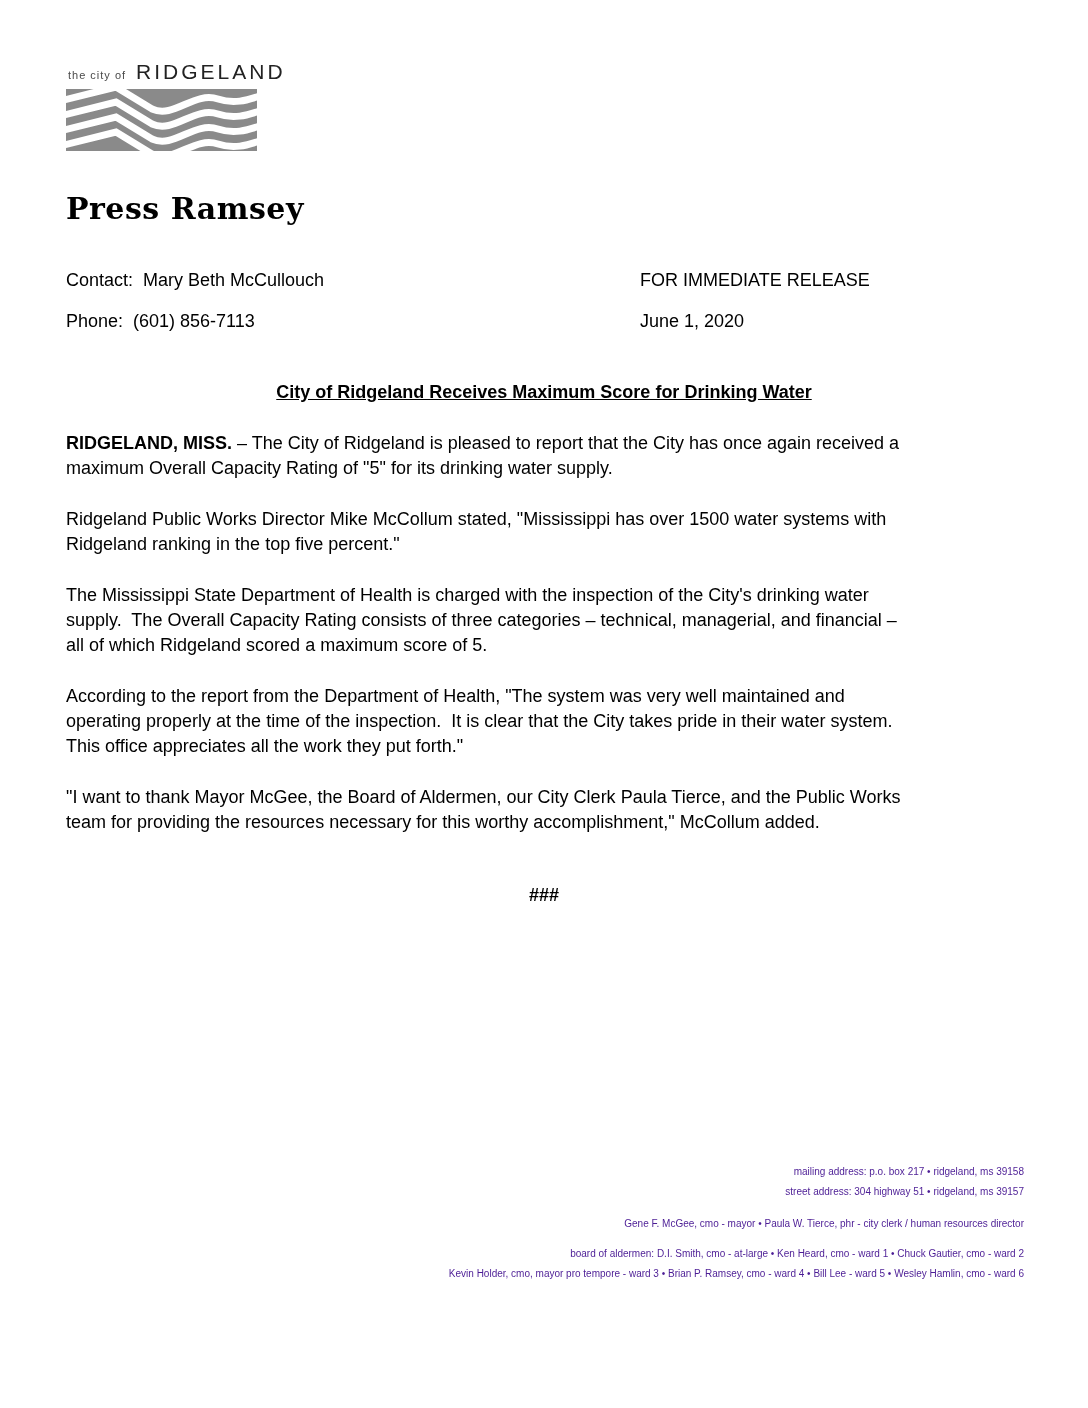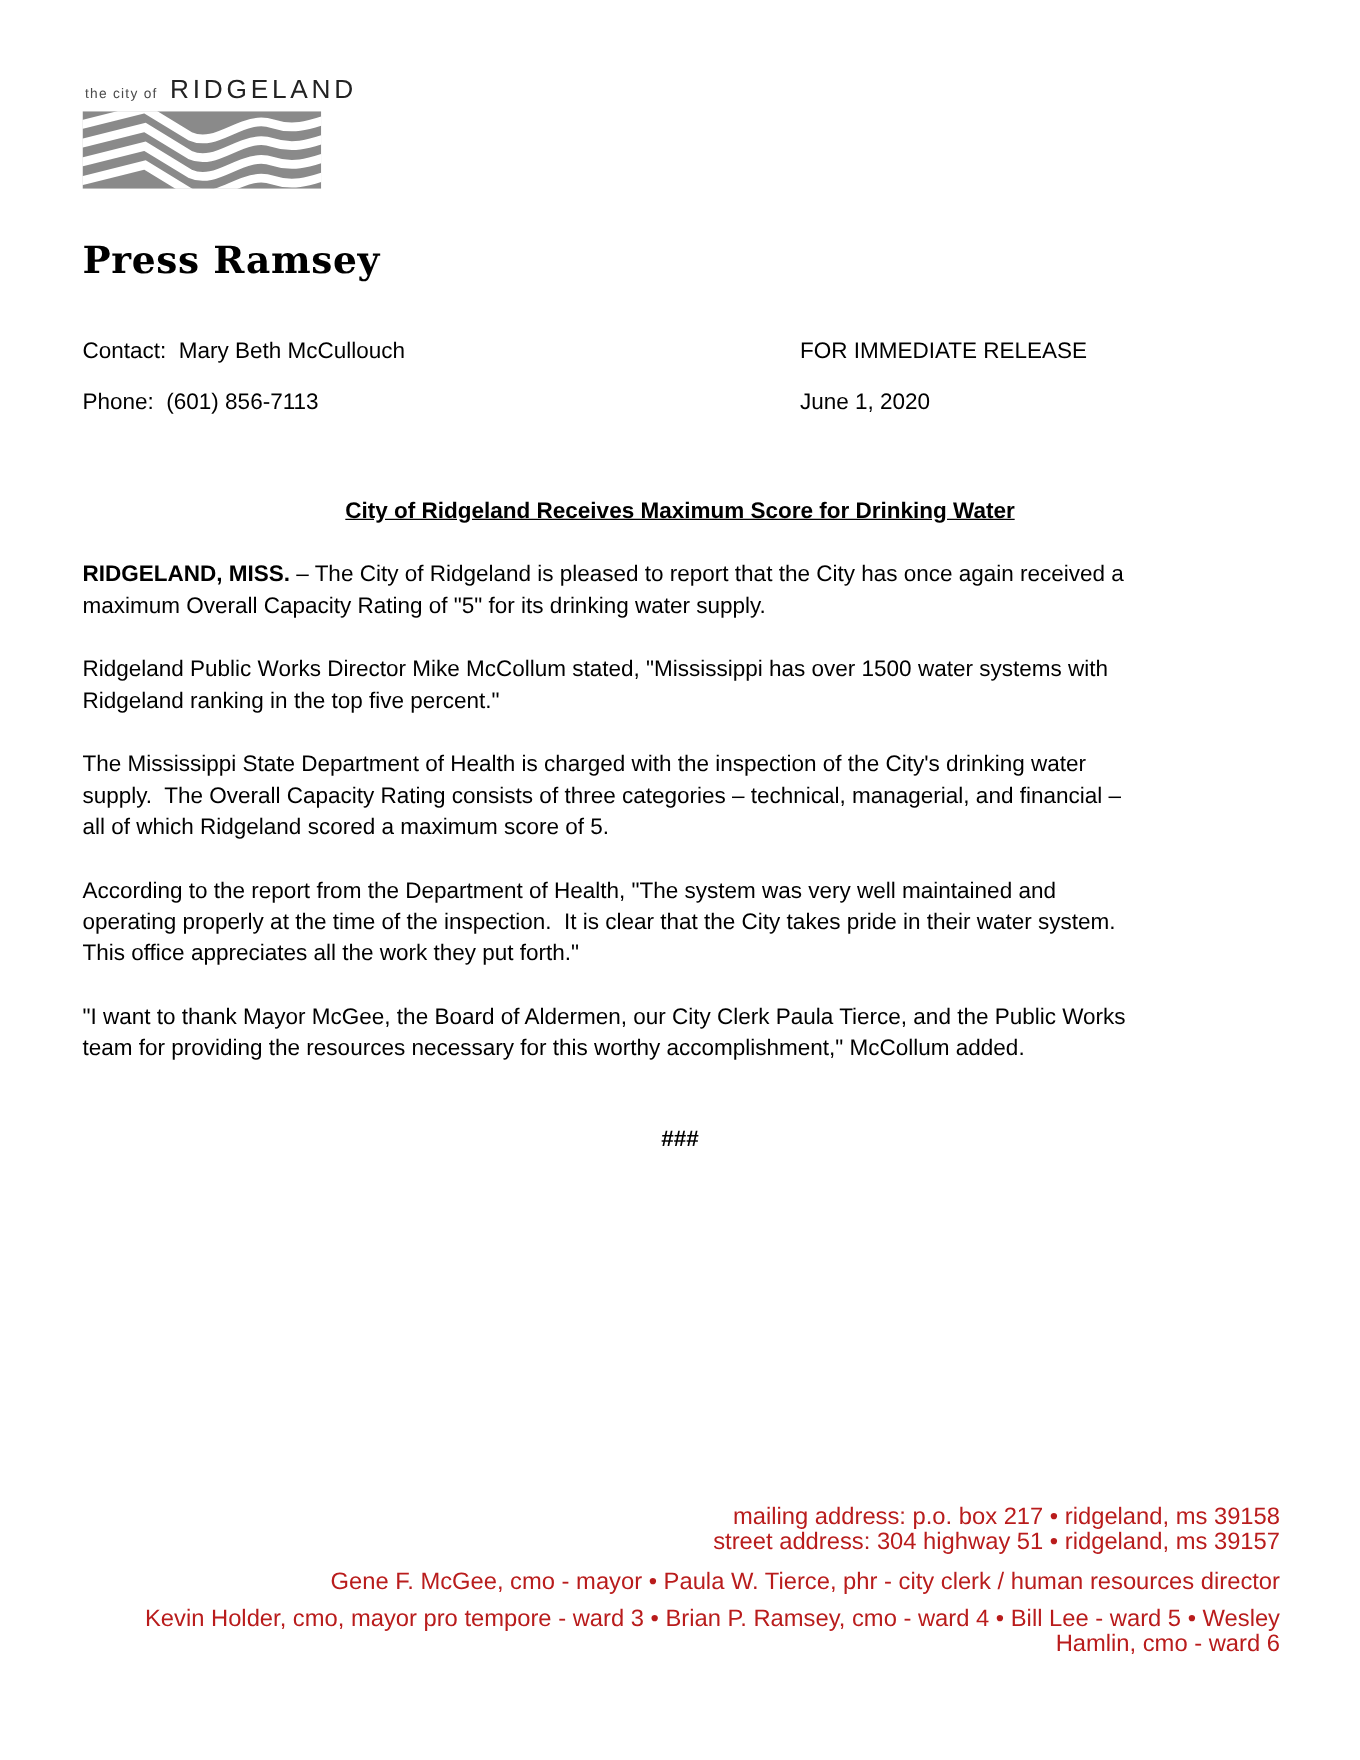--- a/index.html
+++ b/index.html
@@ -32,21 +32,21 @@
   
   .doc-title {
     font-family: "DejaVu Serif", "Liberation Serif", serif;
     font-size: 30px;
     font-weight: 600;
     margin: 0 0 44px 0;
     letter-spacing: 0.5px;
   }
 
   
-  .contact-block { margin-bottom: 66px; }
+  .contact-block { margin-bottom: 50px; }
   .contact-row { display: flex; margin-bottom: 20px; font-size: 18px; }
   .contact-left { width: 574px; display: flex; }
   .contact-label { margin-right: 10px; }
 
   
   .headline {
     text-align: center;
     font-size: 18px;
     font-weight: bold;
     text-decoration: underline;
@@ -67,25 +67,25 @@
     font-size: 18px;
     font-weight: bold;
     margin-top: 50px;
   }
 
   
   .footer {
     position: absolute;
     left: 66px;
     right: 64px;
-    top: 1204px;
+    top: 1162px;
     text-align: right;
-    font-size: 19px;
+    font-size: 10px;
     line-height: 20px;
-    color: #b91c1c;
+    color: #4c1d95;
   }
   .footer-officials { margin-top: 12px; }
   .footer-aldermen { margin-top: 10px; }
 </style>
 </head>
 <body>
 
 <div class="page">
   <div class="content">
 
@@ -145,16 +145,17 @@
 
   </div>
 
   <div class="footer">
     <div class="footer-address">
       <div>mailing address: p.o. box 217 • ridgeland, ms 39158</div>
       <div>street address: 304 highway 51 • ridgeland, ms 39157</div>
     </div>
     <div class="footer-officials">Gene F. McGee, cmo - mayor • Paula W. Tierce, phr - city clerk / human resources director</div>
     <div class="footer-aldermen">
+      <div>board of aldermen: D.I. Smith, cmo - at-large • Ken Heard, cmo - ward 1 • Chuck Gautier, cmo - ward 2</div>
       <div>Kevin Holder, cmo, mayor pro tempore - ward 3 • Brian P. Ramsey, cmo - ward 4 • Bill Lee - ward 5 • Wesley Hamlin, cmo - ward 6</div>
     </div>
   </div>
 </div>
 
 </body></html>

